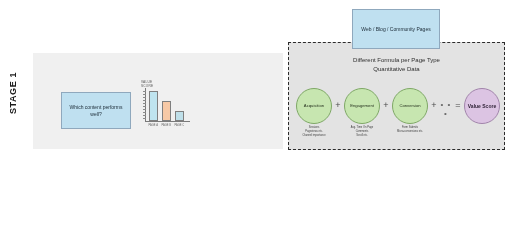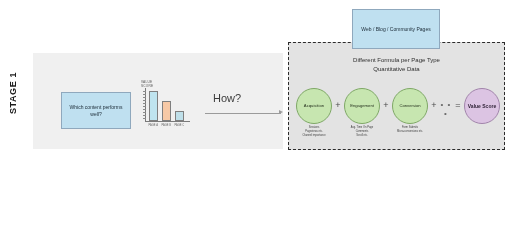--- a/index.html
+++ b/index.html
@@ -315,25 +315,20 @@
         <div class="y-tick" style="top: 3px;"></div>
         <div class="bar" style="left: 4px; width: 8.5px; height: 30px; background: rgb(191, 228, 239); border-color: rgb(127, 127, 127);"></div>
         <div class="x-tick-label" style="left: 2px; width: 12.5px;">PAGE A</div>
         <div class="bar" style="left: 17px; width: 8.5px; height: 19.8px; background: rgb(247, 201, 166); border-color: rgb(127, 127, 127);"></div>
         <div class="x-tick-label" style="left: 15px; width: 12.5px;">PAGE B</div>
         <div class="bar" style="left: 30px; width: 8.5px; height: 10.2px; background: rgb(191, 224, 234); border-color: rgb(127, 127, 127);"></div>
         <div class="x-tick-label" style="left: 28px; width: 12.5px;">PAGE C</div>
       </div>
   </div>
 
-  <div id="how-block">
-    <div id="how-text">How?</div>
-    <div id="how-line"></div>
-    <div id="how-arrow"></div>
-  </div>
 
   <div id="right-panel"></div>
 
   <div id="pagetype-box">
     <span>Web / Blog / Community Pages</span>
   </div>
 
   <div id="formula-heading">Different Formula per Page Type
 Quantitative Data</div>
 

